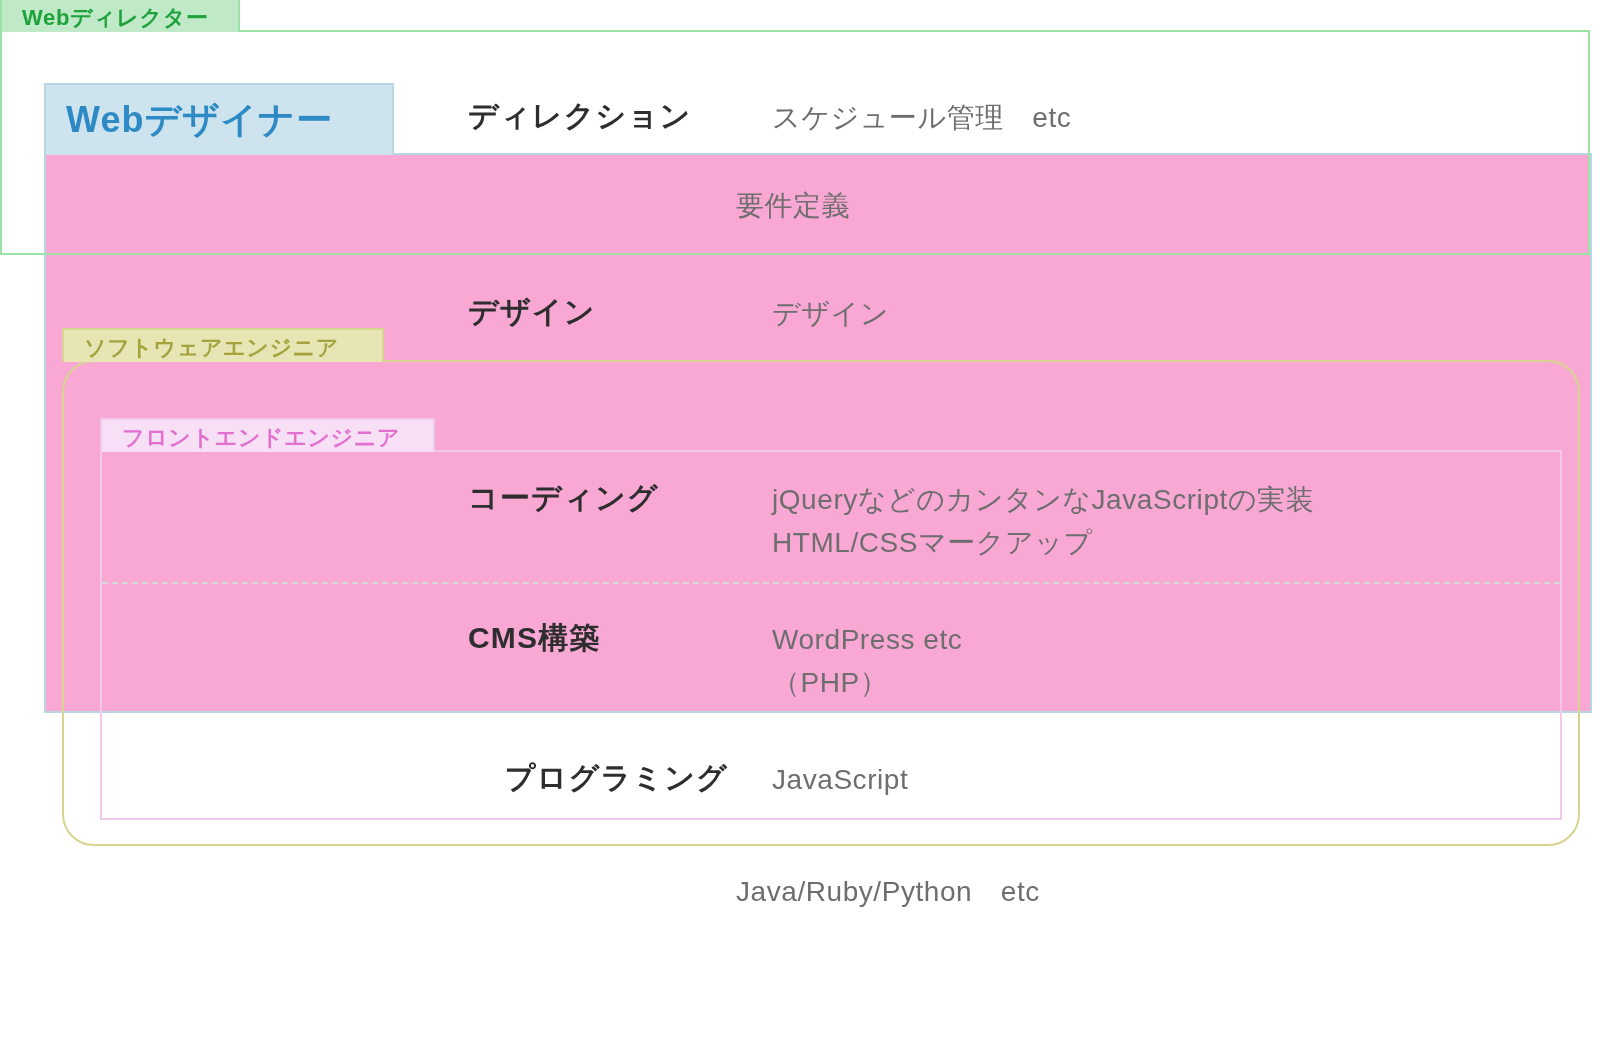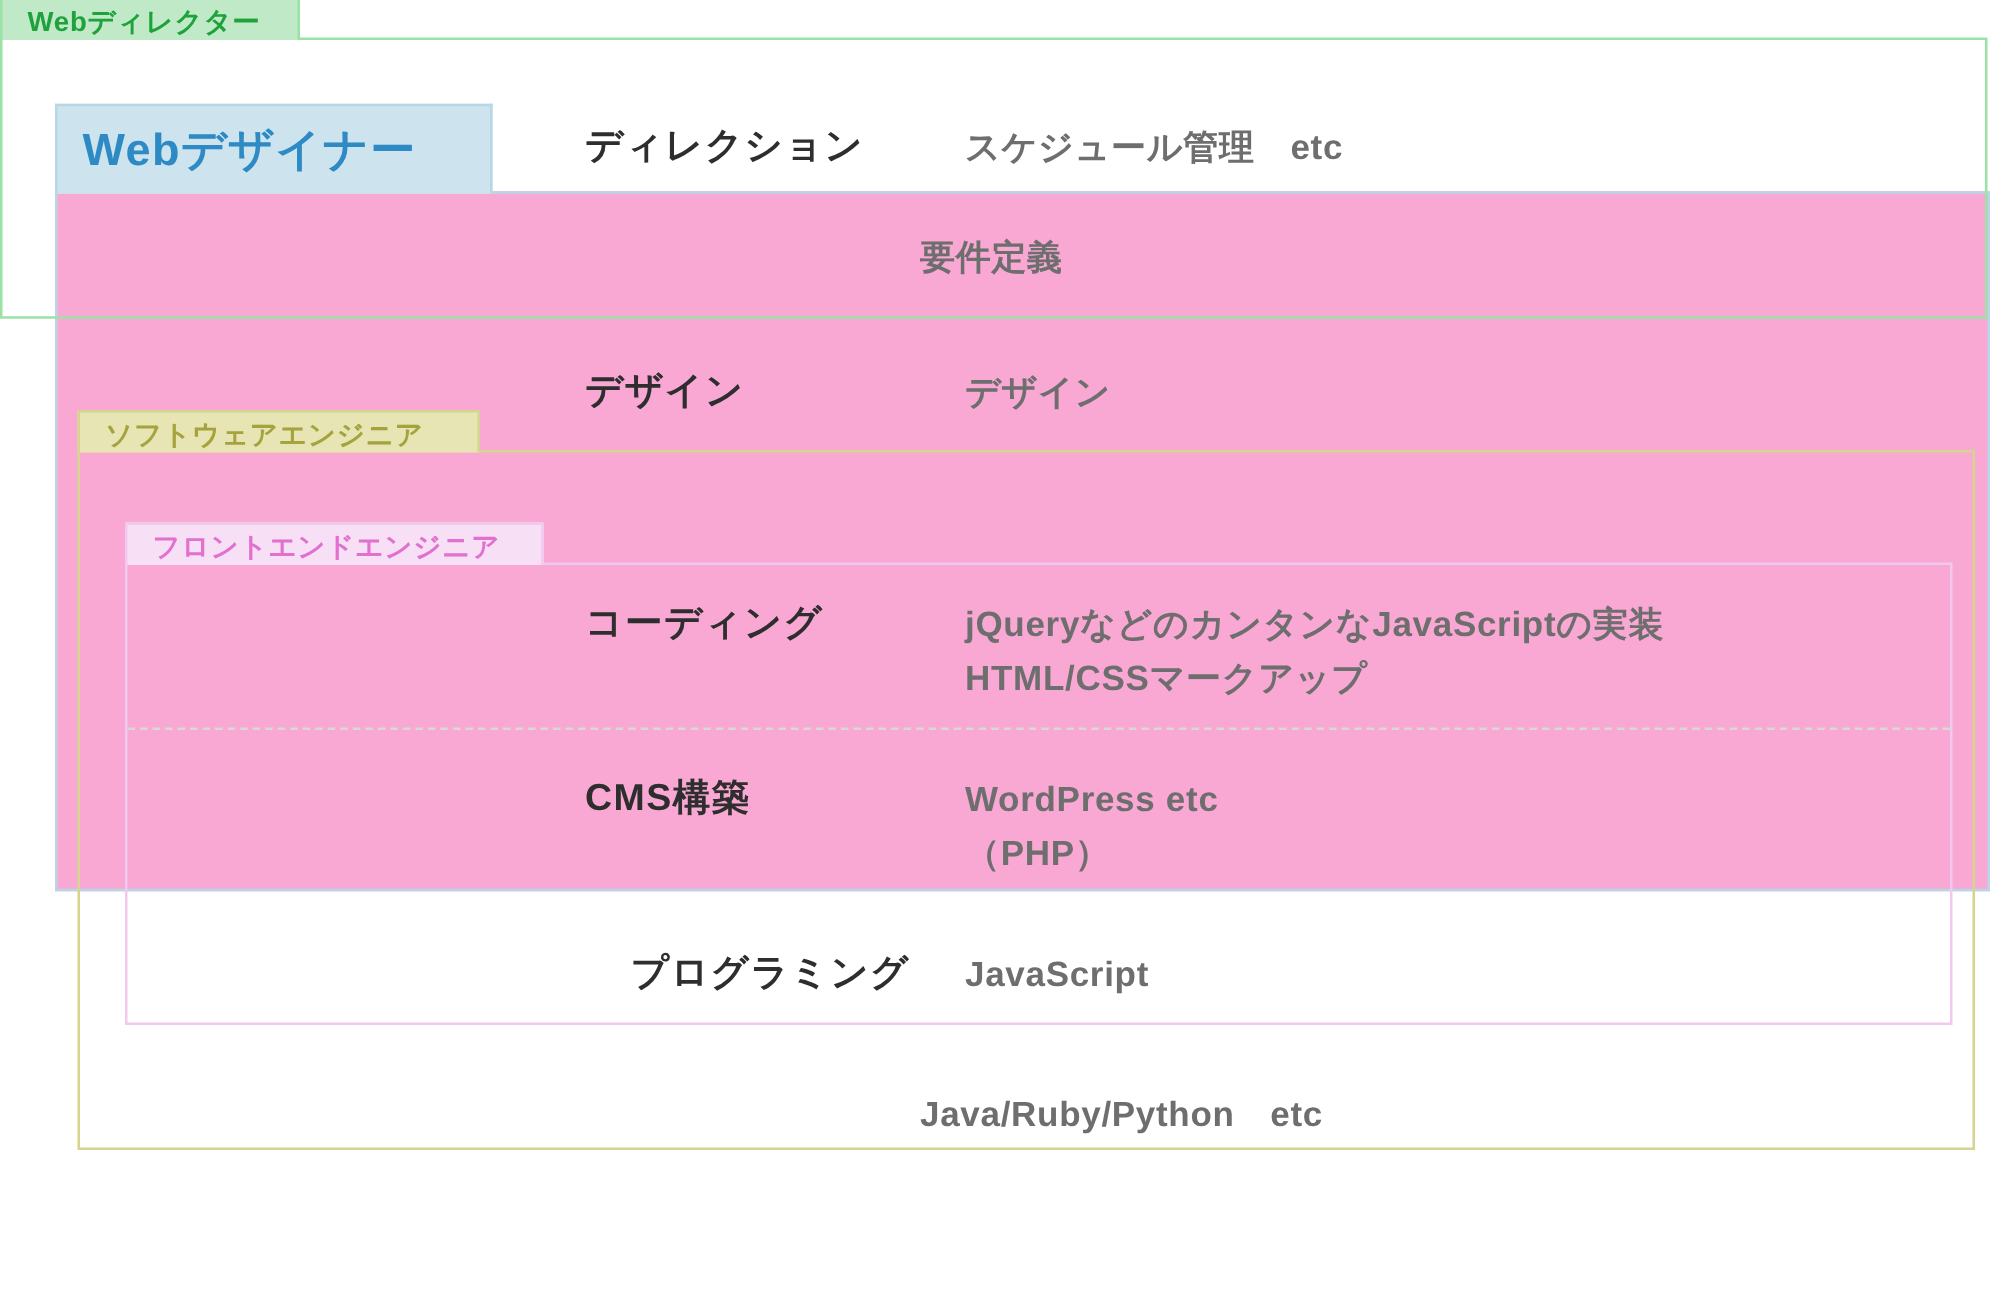--- a/index.html
+++ b/index.html
@@ -76,24 +76,25 @@
     background: #cde4ef;
     color: #2d8ac4;
     width: 350px;
   }
 
   
   .box-sweng {
     left: 62px;
     top: 360px;
     width: 1518px;
-    height: 560px;
+    height: 486px;
     border-color: #d6d48e;
     background: transparent;
     z-index: 30;
+    border-radius: 32px;
   }
   .box-sweng > .tab {
     border-color: #d6d48e;
     background: #e7e5b3;
     color: #a6a33e;
     width: 322px;
   }
 
   
   .box-feeng {
@@ -136,21 +137,21 @@
     font-weight: 700;
     color: #2e2e2e;
     letter-spacing: 0.04em;
   }
   .row .desc {
     font-size: 28px;
     color: #6e6e6e;
     line-height: 1.55;
     letter-spacing: 0.02em;
   }
-  .row .desc .line { display: block; font-weight: bold; }
+  .row .desc .line { display: block; }
 
   
   .r0 { top: 96px; }
   .r1 { top: 184px; left: 688px; }
   .r1 .desc { margin-left: 0; }
   .r2 { top: 292px; }
   .r3 { top: 478px; }
   .r4 { top: 618px; }
   .r5 { top: 758px; text-align: right; }
   .r6 { top: 870px; left: 688px; }

